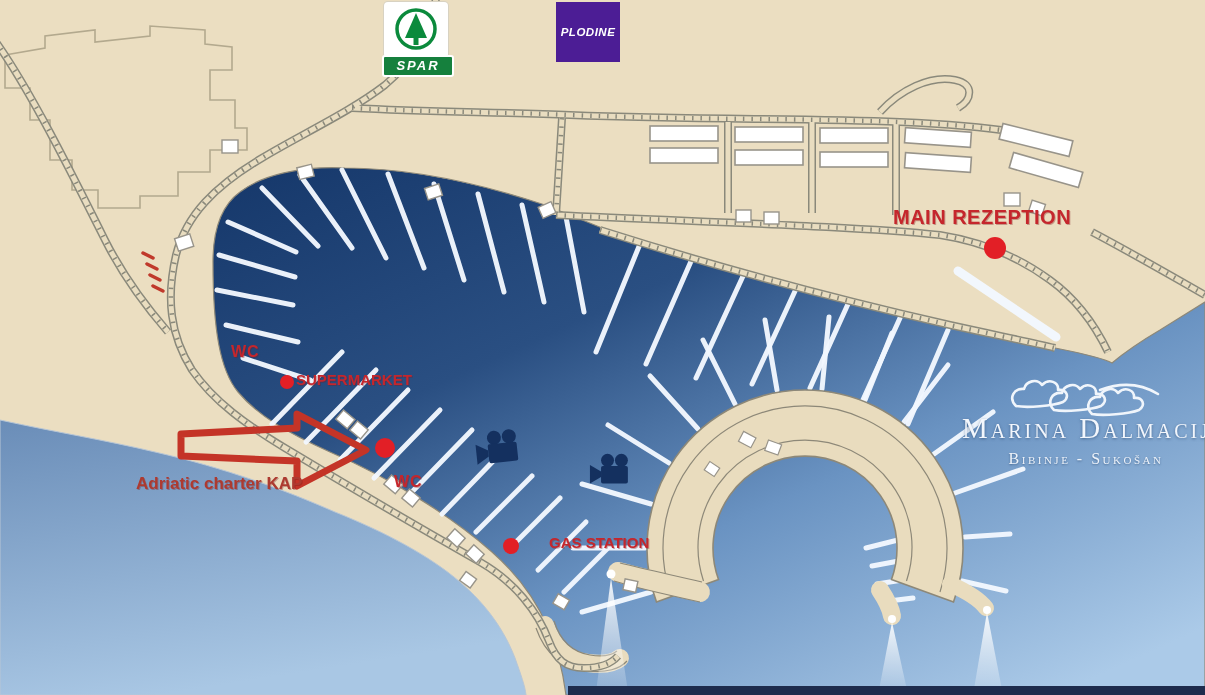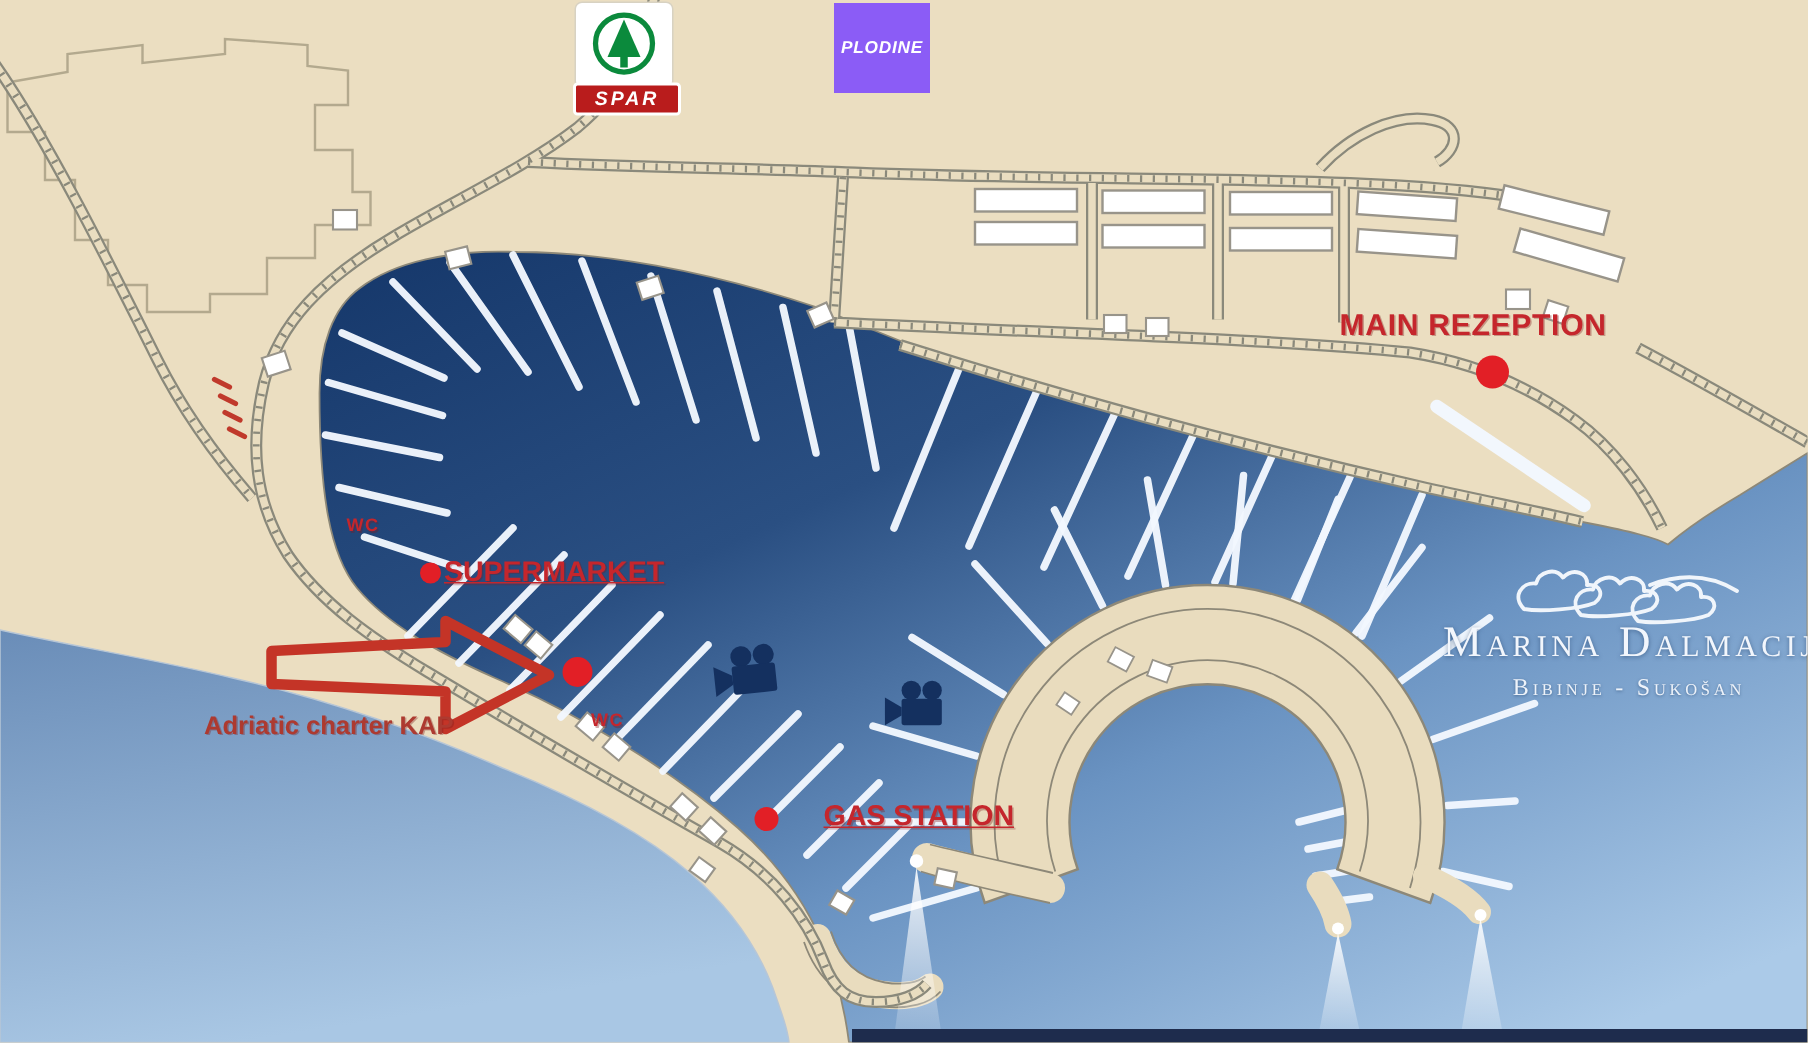--- a/index.html
+++ b/index.html
@@ -2,36 +2,36 @@
 <html><head>
 <meta charset="utf-8">
 <style>
   html,body{margin:0;padding:0;}
   body{width:1205px;height:695px;overflow:hidden;position:relative;
        font-family:"Liberation Sans",sans-serif;background:#ebdec1;}
   #stage{position:absolute;inset:0;width:1205px;height:695px;}
   .overlay{position:absolute;white-space:nowrap;}
   .poi{font-weight:bold;color:#c5262c;text-shadow:1px 1px 0 rgba(125,25,25,.35);}
   .poi-big{font-size:20px;letter-spacing:.5px;}
-  .poi-mid{font-size:19px;text-decoration:underline;}
-  .poi-wc{font-size:12px;letter-spacing:1px;}
+  .poi-mid{font-size:15px;}
+  .poi-wc{font-size:16px;letter-spacing:1px;}
   .charter{font-size:17px;color:#ad3a30;}
   .marina-title{font-family:"Liberation Serif",serif;font-variant:small-caps;
        color:#f2f6fc;font-size:29px;letter-spacing:3px;text-align:center;
        text-shadow:0 1px 3px rgba(25,55,95,.55);}
   .marina-sub{font-family:"Liberation Serif",serif;font-variant:small-caps;
        color:#eef3fa;font-size:16px;letter-spacing:2.5px;text-align:center;
        text-shadow:0 1px 2px rgba(25,55,95,.5);}
   .spar-box{left:384px;top:2px;width:64px;height:72px;}
   .spar-white{position:absolute;left:0;top:0;width:64px;height:56px;background:#fff;
        border-radius:4px;box-shadow:0 0 0 1px #d8d2c2;}
-  .spar-band{position:absolute;left:-2px;top:53px;width:68px;height:18px;background:#b91c1c;
+  .spar-band{position:absolute;left:-2px;top:53px;width:68px;height:18px;background:#15803d;
        border:2px solid #fff;border-radius:3px;color:#fff;font-weight:bold;font-style:italic;
        font-size:13px;letter-spacing:2px;text-align:center;line-height:17px;}
-  .plodine-box{left:556px;top:2px;width:64px;height:60px;background:#8b5cf6;
+  .plodine-box{left:556px;top:2px;width:64px;height:60px;background:#4c1d95;
        color:#fff;font-weight:bold;font-style:italic;font-size:11.5px;letter-spacing:.5px;
        text-align:center;line-height:60px;}
   .dot{position:absolute;border-radius:50%;background:#e21f26;}
 </style>
 </head>
 <body>
 
 <svg id="stage" viewBox="0 0 1205 695">
   <defs>
     <linearGradient id="basinG" x1="0" y1="0" x2="0.85" y2="1">

